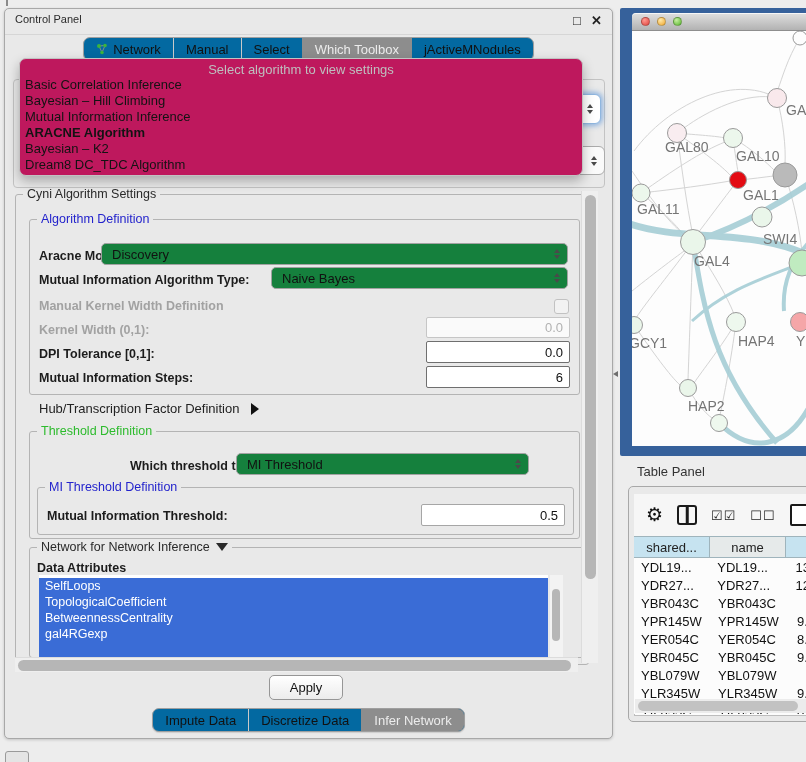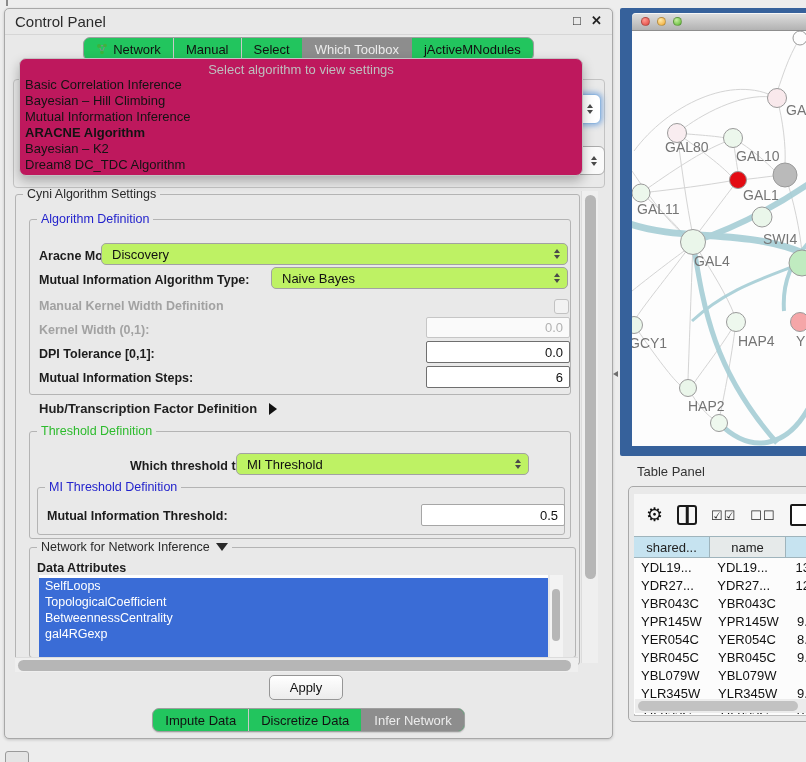--- a/index.html
+++ b/index.html
@@ -1,53 +1,53 @@
 <!DOCTYPE html>
 <html><head>
 <meta charset="utf-8">
 <style>
   html,body{margin:0;padding:0;width:806px;height:762px;overflow:hidden;
     background:#ededed;font-family:"Liberation Sans",sans-serif;position:relative;}
   
   .cp{position:absolute;left:4px;top:8px;width:607px;height:729px;background:#e9e9e9;
       border:1px solid #a8a8a8;border-radius:5px;box-shadow:0 1px 3px rgba(0,0,0,.18);}
-  .cp-title{position:absolute;left:10px;top:4px;font-size:15px;color:#2b2b2b;}
+  .cp-title{position:absolute;left:10px;top:4px;font-size:11px;color:#2b2b2b;}
   .winbtn{position:absolute;top:4px;font-size:13px;color:#222;cursor:default;line-height:16px;}
   .cp-head{position:absolute;left:0;top:0;width:100%;height:25px;border-bottom:1px solid #d6d6d6;}
   
   .tabrow{position:absolute;left:0;right:0;display:flex;justify-content:center;}
   .tabbar{display:inline-flex;border:1px solid #9f9f9f;border-radius:7px;overflow:hidden;
-          background:#22c55e;height:22px;box-shadow:0 1px 1px rgba(0,0,0,.12);}
+          background:#0369a1;height:22px;box-shadow:0 1px 1px rgba(0,0,0,.12);}
   .tab{display:flex;align-items:center;gap:5px;padding:0 12px;font-size:13px;color:#111;
        border-left:1px solid #c9c9c9;white-space:nowrap;}
   .tab:first-child{border-left:none;}
   .tab.active{background:#8d8d8d;color:#ececec;border-left-color:#8d8d8d;}
   .tab.active + .tab{border-left-color:#8d8d8d;}
   
   .dropdown{position:absolute;left:14px;top:49px;width:562px;height:116px;background:#be185d;
             border:1px solid #c2c2c2;border-radius:7px;box-shadow:0 5px 12px rgba(0,0,0,.28);z-index:50;}
   .dd-ph{height:16px;line-height:17px;text-align:center;color:#bfbfbf;font-size:13px;margin-top:2px;}
   .dd-item{height:16px;line-height:16px;font-size:13px;color:#131313;padding-left:5px;white-space:nowrap;}
   .dd-item.bold{font-weight:bold;}
   
   .underpanel{position:absolute;left:8px;top:70px;width:590px;height:107px;
               border:1px solid #c3c3c3;border-radius:4px;z-index:5;}
   .fragc{position:absolute;z-index:20;background:#fff;border-radius:6px;}
   .frag1{left:536px;top:85px;width:58px;height:28px;border:1px solid #8fb6df;
          box-shadow:0 0 5px 2px rgba(110,160,220,.7);}
   .frag2{left:536px;top:137px;width:62px;height:27px;background:#fafafa;border:1px solid #ababab;}
   
-  .grp{position:absolute;border:1px solid #b4b4b4;border-radius:3px;}
+  .grp{position:absolute;border:1px solid #b4b4b4;border-radius:3px;padding-left:9px;}
   .gtitle{position:absolute;top:-8px;left:7px;background:#e9e9e9;padding:0 4px;
           font-size:12.5px;white-space:nowrap;display:flex;align-items:center;gap:6px;}
   .t-dark{color:#2a2a2a;} .t-blue{color:#2323cc;} .t-green{color:#2dbb2d;}
   .flabel{position:absolute;font-size:12.5px;font-weight:bold;color:#1c1c1c;white-space:nowrap;}
   .flabel.dis{color:#a2a2a2;}
-  .plain{font-weight:bold;color:#222;}
-  .combo{position:absolute;height:22px;background:#bef264;border:1px solid #a2a2a2;border-radius:5px;
+  .plain{font-weight:normal;color:#222;}
+  .combo{position:absolute;height:22px;background:#15803d;border:1px solid #a2a2a2;border-radius:5px;
          font-size:13px;color:#111;display:flex;align-items:center;padding:0 22px 0 10px;}
   .stepper{position:absolute;right:7px;top:50%;transform:translateY(-50%);
            display:flex;flex-direction:column;gap:2px;}
   .tri-u{width:0;height:0;border-left:3.5px solid transparent;border-right:3.5px solid transparent;
          border-bottom:4.5px solid #4a4a4a;}
   .tri-d{width:0;height:0;border-left:3.5px solid transparent;border-right:3.5px solid transparent;
          border-top:4.5px solid #4a4a4a;}
   .tri-right{display:inline-block;width:0;height:0;border-top:6px solid transparent;
          border-bottom:6px solid transparent;border-left:8px solid #111;margin-left:8px;vertical-align:-2px;}
   .tri-downbig{display:inline-block;width:0;height:0;border-left:6px solid transparent;

